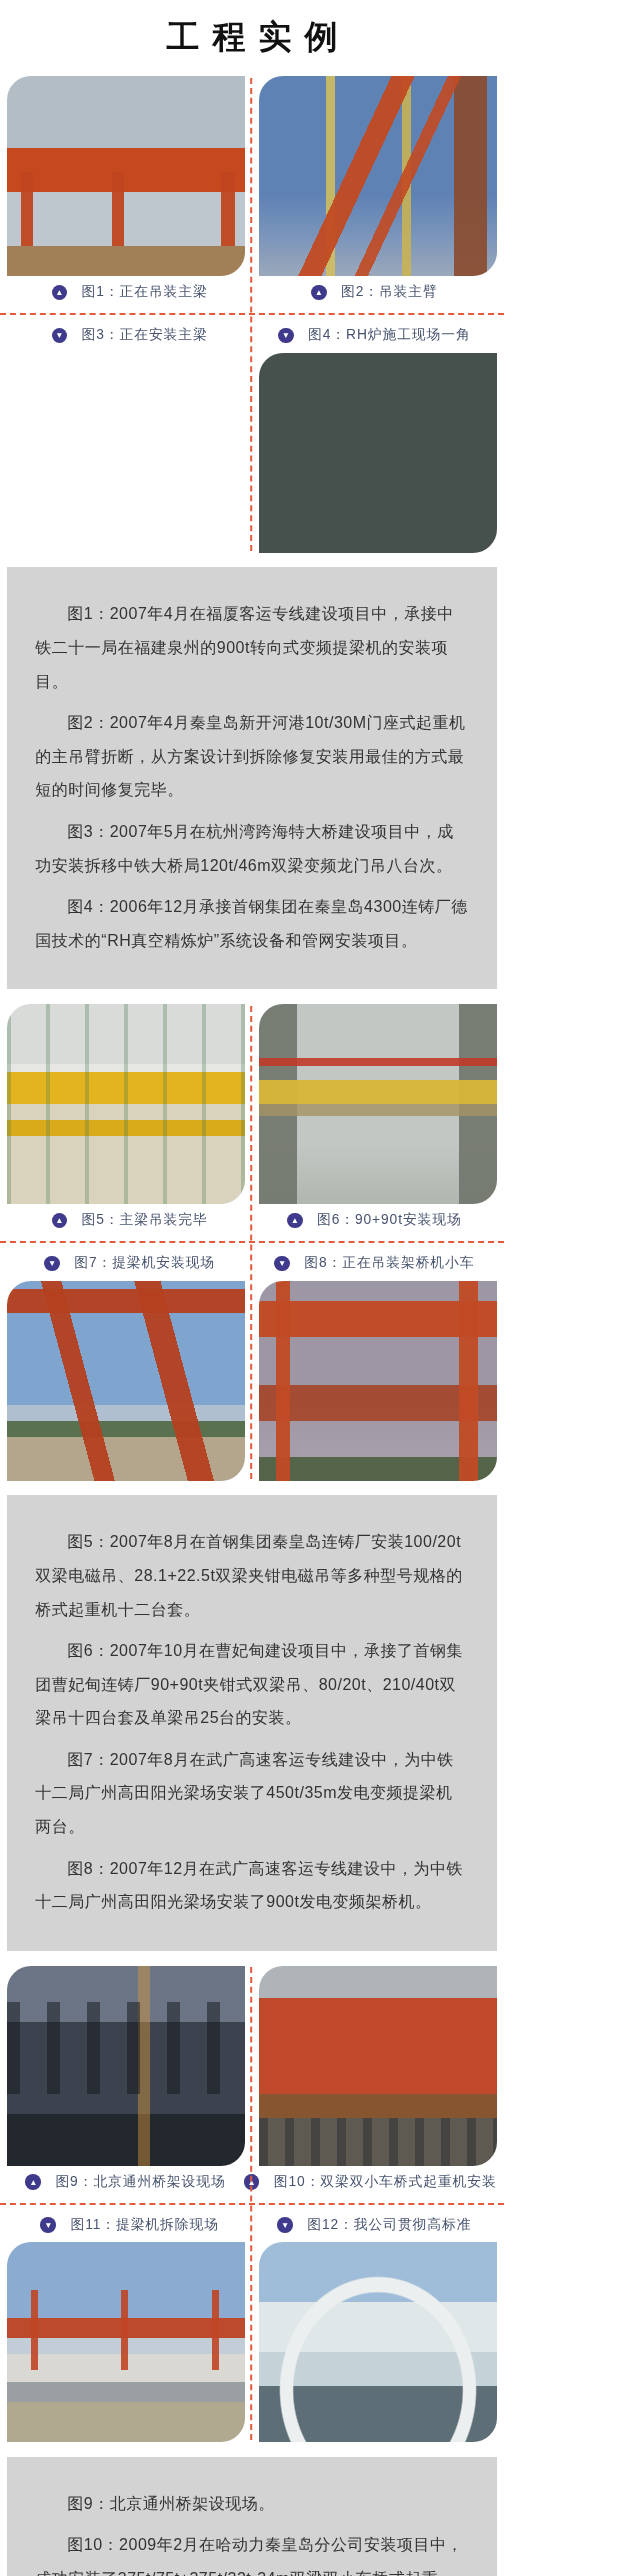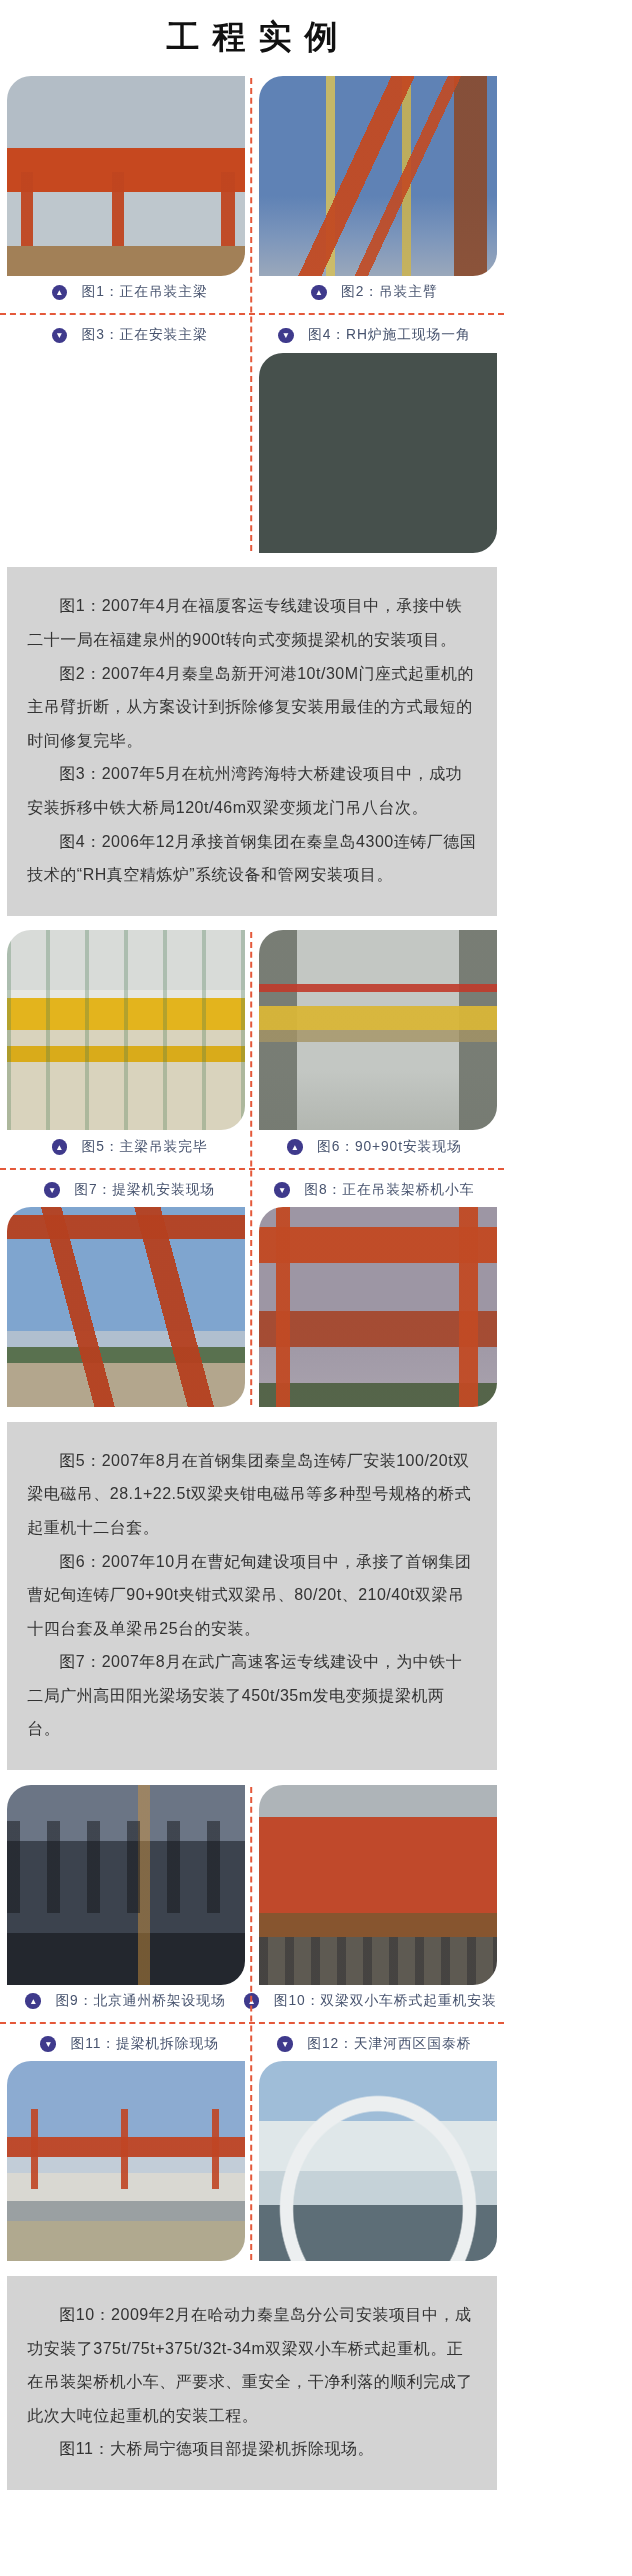--- a/index.html
+++ b/index.html
@@ -46,21 +46,21 @@
   }
   .cap-text{
     font-size:13.8px; color:#47536e; letter-spacing:0.9px; white-space:nowrap;margin-left:8px;
   }
 
   
   .tblock{
     background:#d3d3d3; margin:14.7px 7.3px; padding:22px 20px 24px;
   }
   .tblock p{
-    margin:0; text-indent:2em;
+    margin:8px; text-indent:2em;
     font-size:16px; line-height:2.1; letter-spacing:0.5px; color:#333;
   }
 
   
   .p1{background:
     linear-gradient(180deg, rgba(0,0,0,0) 0 85%, #a28057 85% 100%),
     linear-gradient(90deg, transparent 0 6%, rgba(192,69,31,.95) 6% 11%, transparent 11% 44%, rgba(192,69,31,.95) 44% 49%, transparent 49% 90%, rgba(192,69,31,.95) 90% 96%, transparent 96%) 0 100%/100% 52% no-repeat,
     linear-gradient(180deg,#b3bdc6 0 36%, #c6481f 36% 58%, #bec7cd 58% 100%);}
   .p2{background:
     linear-gradient(115deg, transparent 0 40%, rgba(194,74,34,.95) 40% 47%, transparent 47% 57%, rgba(194,74,34,.9) 57% 61%, transparent 61%),
@@ -185,20 +185,21 @@
     <div class="photo-row">
       <div class="photo p7"></div>
       <div class="photo p8"></div>
     </div>
   </section>
 
   <section class="tblock">
     <p>图5：2007年8月在首钢集团秦皇岛连铸厂安装100/20t双梁电磁吊、28.1+22.5t双梁夹钳电磁吊等多种型号规格的桥式起重机十二台套。</p>
     <p>图6：2007年10月在曹妃甸建设项目中，承接了首钢集团曹妃甸连铸厂90+90t夹钳式双梁吊、80/20t、210/40t双梁吊十四台套及单梁吊25台的安装。</p>
     <p>图7：2007年8月在武广高速客运专线建设中，为中铁十二局广州高田阳光梁场安装了450t/35m发电变频提梁机两台。</p>
+    <p>图8：2007年12月在武广高速客运专线建设中，为中铁十二局广州高田阳光梁场安装了900t发电变频架桥机。</p>
   </section>
 
   <section class="fig-group">
     <div class="vline"></div>
     <div class="photo-row">
       <div class="photo p9"></div>
       <div class="photo p10"></div>
     </div>
     <div class="caption-row">
       <div class="caption">
@@ -211,28 +212,29 @@
       </div>
     </div>
     <div class="hline"></div>
     <div class="caption-row">
       <div class="caption">
         <span class="cap-icon">▼</span>
         <span class="cap-text">图11：提梁机拆除现场</span>
       </div>
       <div class="caption">
         <span class="cap-icon">▼</span>
-        <span class="cap-text">图12：天津河西区国泰桥</span>
+        <span class="cap-text">图12：我公司贯彻高标准</span>
       </div>
     </div>
     <div class="photo-row">
       <div class="photo p11"></div>
       <div class="photo p12"></div>
     </div>
   </section>
 
   <section class="tblock">
+    <p>图9：北京通州桥架设现场。</p>
     <p>图10：2009年2月在哈动力秦皇岛分公司安装项目中，成功安装了375t/75t+375t/32t-34m双梁双小车桥式起重机。正在吊装架桥机小车、严要求、重安全，干净利落的顺利完成了此次大吨位起重机的安装工程。</p>
     <p>图11：大桥局宁德项目部提梁机拆除现场。</p>
   </section>
 
 </div>
 
 
 </body></html>

